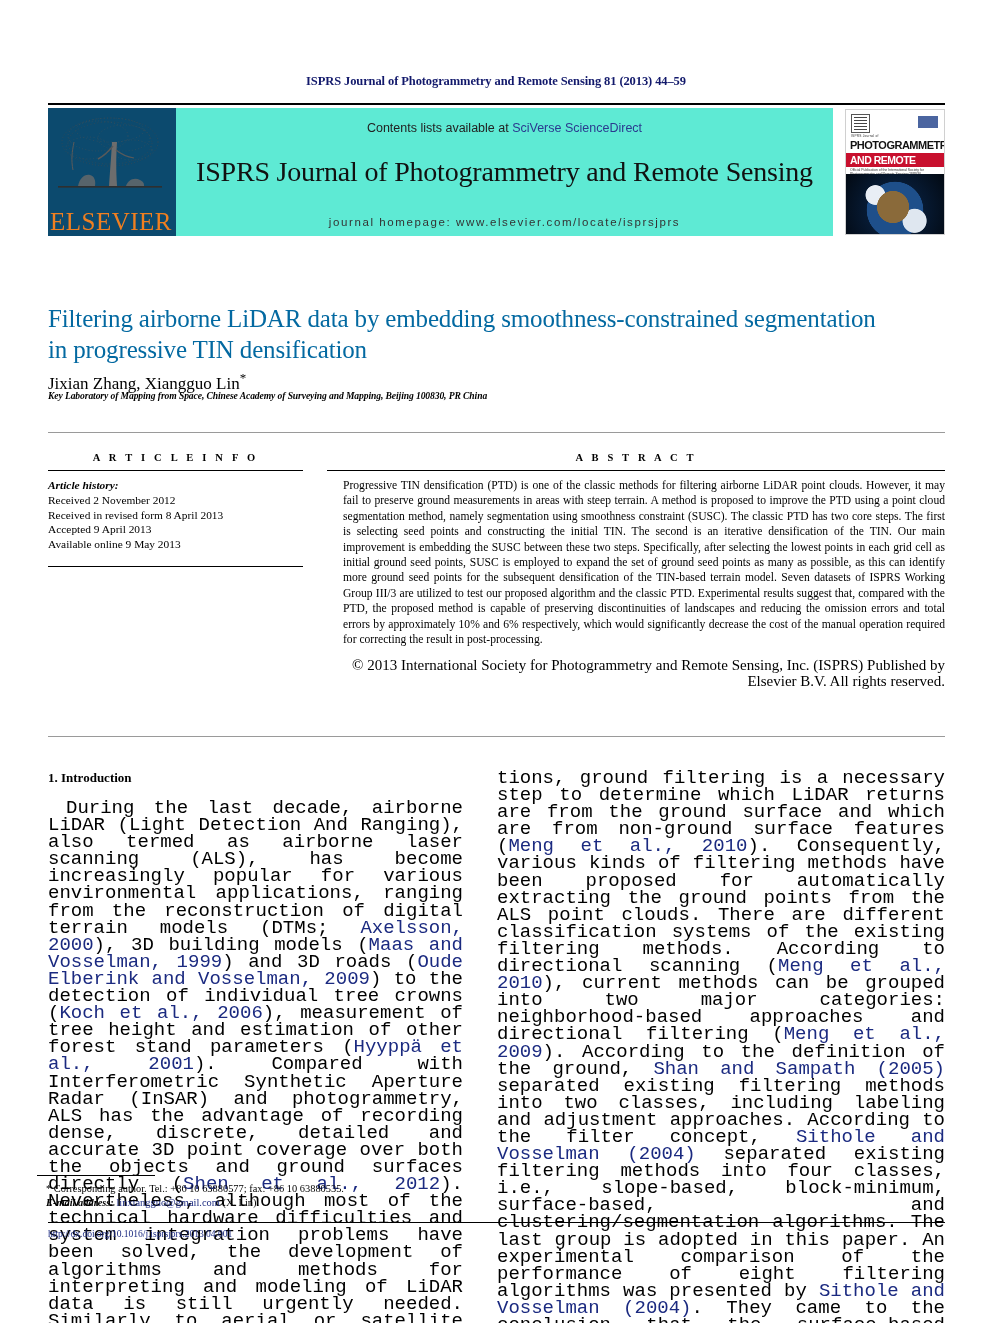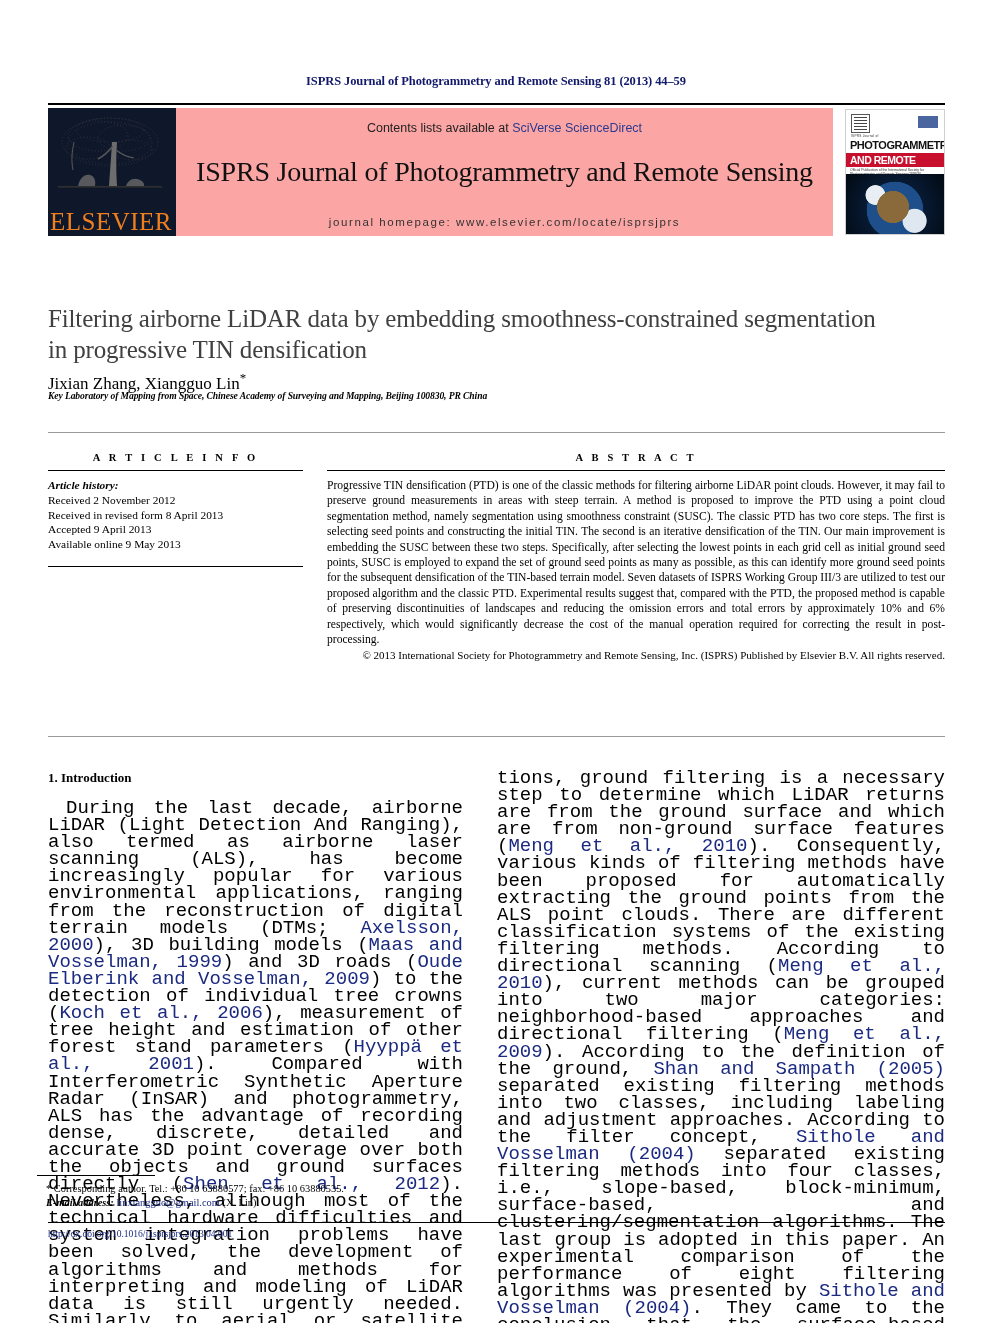--- a/index.html
+++ b/index.html
@@ -50,37 +50,37 @@
     width: 897px;
     height: 128px;
     display: flex;
     flex-direction: row;
     align-items: stretch;
   }
   .elsevier-block {
     width: 128px;
     flex: 0 0 128px;
     position: relative;
-    background: #0f172a;
+    background: #0c4a6e;
   }
   .tree-svg { position: absolute; left: 6px; top: 4px; }
   .elsevier-word {
     position: absolute;
     left: 0; right: 2px;
     bottom: 1px;
     text-align: center;
     color: #f07f20;
     font-family: "Liberation Serif", serif;
     font-size: 25px;
     letter-spacing: 0.5px;
     line-height: 26px;
   }
   .center-block {
     flex: 1 1 auto;
-    background: #fca5a5;
+    background: #5eead4;
     position: relative;
   }
   .contents-line {
     position: absolute;
     left: 0; right: 0;
     top: 13px;
     text-align: center;
     font-family: "Liberation Sans", sans-serif;
     font-size: 12.5px;
     color: #222;
@@ -178,21 +178,21 @@
 
   
   .title {
     position: absolute;
     left: 48px;
     top: 303px;
     width: 840px;
     font-family: "Liberation Serif", serif;
     font-size: 25px;
     line-height: 31px;
-    color: #404040;
+    color: #0369a1;
     letter-spacing: -0.15px;
   }
   .authors {
     position: absolute;
     left: 48px;
     top: 370px;
     font-family: "Liberation Serif", serif;
     font-size: 17px;
     color: #000;
   }
@@ -262,27 +262,28 @@
     border-top: 1.3px solid #000;
     margin-top: 14px;
     margin-bottom: 7px;
   }
   .abstract-body {
     font-family: "Liberation Serif", serif;
     font-size: 11.6px;
     line-height: 15.4px;
     text-align: justify;
     color: #000;
+    margin-left: 16px;
   }
   .copyright {
     font-family: "Liberation Serif", serif;
-    font-size: 11px;
+    font-size: 15px;
     line-height: 15.2px;
     text-align: right;
-    margin-top: 1px;
+    margin-top: 11px;
   }
 
   
   .col-left {
     position: absolute;
     left: 48px;
     top: 770px;
     width: 415px;
   }
   .col-right {

